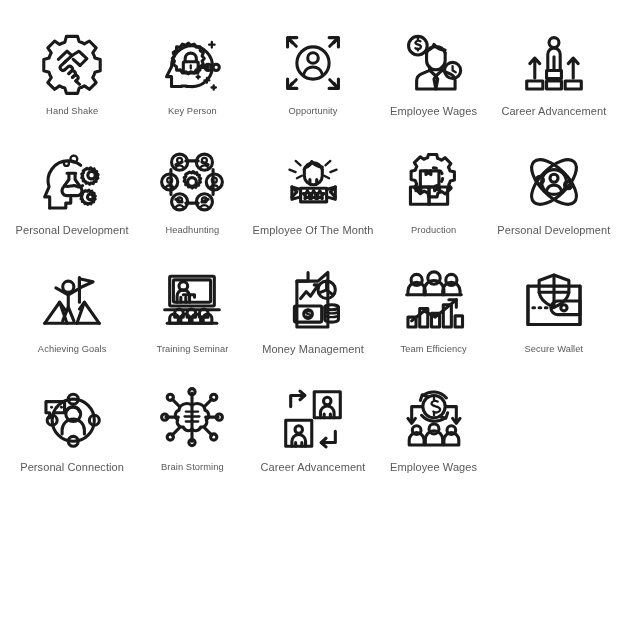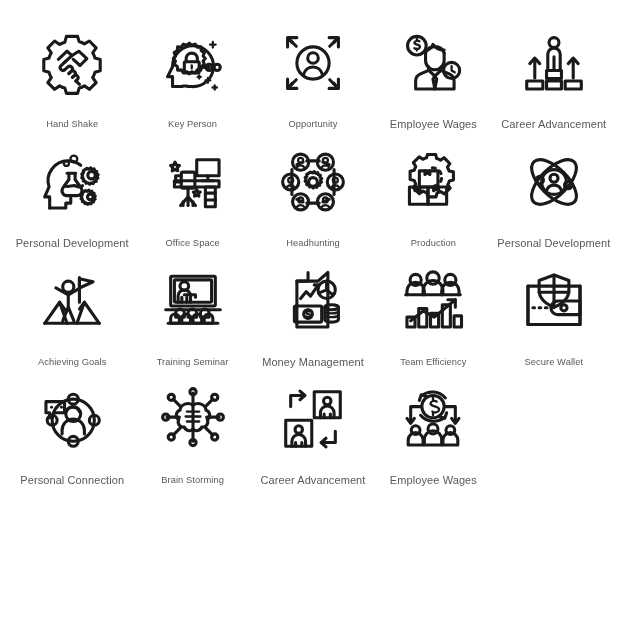--- a/index.html
+++ b/index.html
@@ -60,21 +60,21 @@
     fill: #1a1a1a;
     stroke: none;
   }
   .icon-art svg .dashed {
     stroke-dasharray: 3 5;
   }
   .icon-art svg .dotline {
     stroke-dasharray: 1.6 4.6;
   }
   .icon-label {
-    margin-top: 24px;
+    margin-top: 11px;
     font-size: 9.3px;
     line-height: 12px;
     color: #58585b;
     text-align: center;
     letter-spacing: 0.09px;
     max-width: 116px;
     white-space: nowrap;
   }
   .icon-cell.wide .icon-label {
     max-width: 124px;
@@ -190,39 +190,20 @@
         <circle class="thin" cx="53" cy="13" r="5.5"></circle>
         <path d="M79 31 l3.5 1.5 3 -2.5 2.5 3 3.5 -1 1 3.5 3.6 0.8 -0.6 3.7 3 2 -2 3 1.6 3.3 -3.2 1.8 0.2 3.7 -3.7 0.4 -1.6 3.4 -3.5 -1.2 -2.8 2.4 -2.6 -2.6 -3.6 1 -1.3 -3.5 -3.6 -0.6 0.4 -3.7 -3.1 -2 1.8 -3.2 -1.8 -3.2 3.1 -2 -0.4 -3.7 Z" transform="translate(-4,-6) scale(0.92) translate(6,6)"></path>
         <circle cx="81.5" cy="39" r="6"></circle>
         <path d="M72 64 l2.8 1.2 2.4 -2 2 2.4 2.8 -0.8 0.8 2.8 2.9 0.6 -0.5 3 2.4 1.6 -1.6 2.4 1.3 2.6 -2.6 1.4 0.2 3 -3 0.3 -1.3 2.7 -2.8 -1 -2.2 1.9 -2.1 -2.1 -2.9 0.8 -1 -2.8 -2.9 -0.5 0.3 -3 -2.5 -1.6 1.4 -2.6 -1.4 -2.6 2.5 -1.6 -0.3 -3 Z"></path>
         <circle cx="79.5" cy="74" r="4.5"></circle>
       </svg>
     </span>
     <span class="icon-label">Personal Development</span>
   </div>
 
-  <div class="icon-cell">
-    <span class="icon-art">
-      <svg viewBox="0 0 100 100">
-        <rect x="56" y="14" width="36" height="26"></rect>
-        <path d="M74 40 v8 M64 48 h20"></path>
-        <path d="M20 48 h72 v10 H20 Z"></path>
-        <rect x="31" y="34" width="22" height="26" rx="3"></rect>
-        <path d="M22 40 h9 M22 40 v10 h9"></path>
-        <path d="M42 60 v14 M30 88 l12 -14 12 14"></path>
-        <path d="M42 74 v14"></path>
-        <path d="M34 88 v-6 M50 88 v-6"></path>
-        <rect x="70" y="58" width="16" height="32"></rect>
-        <path d="M70 68 h16 M70 79 h16"></path>
-        <path d="M21 18 l2.2 4.6 5 0.7 -3.6 3.6 0.9 5 -4.5 -2.4 -4.5 2.4 0.9 -5 -3.6 -3.6 5 -0.7 Z"></path>
-        <path d="M56 62 l1.7 3.6 3.9 0.5 -2.8 2.8 0.7 3.9 -3.5 -1.9 -3.5 1.9 0.7 -3.9 -2.8 -2.8 3.9 -0.5 Z"></path>
-      </svg>
-    </span>
-    <span class="icon-label">Office Space</span>
-  </div>
 
   <div class="icon-cell">
     <span class="icon-art">
       <svg viewBox="0 0 100 100">
         <path d="M40 16 h20 M84 30 v40 M60 84 H40 M16 70 V30 M24 22 l10 -4 M76 22 l-10 -4 M24 78 l10 4 M76 78 l-10 4"></path>
         <circle cx="30" cy="18" r="13"></circle>
         <circle class="thin" cx="30" cy="15" r="4"></circle>
         <path class="thin" d="M23.5 27 a7.5 7.5 0 0 1 13 0"></path>
         <circle cx="70" cy="18" r="13"></circle>
         <circle class="thin" cx="70" cy="15" r="4"></circle>
@@ -239,20 +220,40 @@
         <circle cx="70" cy="82" r="13"></circle>
         <circle class="thin" cx="70" cy="79" r="4"></circle>
         <path class="thin" d="M63.5 91 a7.5 7.5 0 0 1 13 0"></path>
         <path d="M46 34 l3.2 1.4 2.8 -2.3 2.3 2.8 3.3 -0.9 0.9 3.3 3.4 0.7 -0.6 3.4 2.8 1.9 -1.9 2.8 1.5 3.1 -3.1 1.6 0.3 3.4 -3.4 0.4 -1.5 3.1 -3.3 -1.2 -2.5 2.2 -2.5 -2.5 -3.3 0.9 -1.2 -3.3 -3.4 -0.6 0.4 -3.4 -2.9 -1.9 1.6 -3 -1.6 -3 2.9 -1.9 -0.4 -3.4 Z"></path>
         <circle cx="50" cy="50" r="7"></circle>
       </svg>
     </span>
     <span class="icon-label">Headhunting</span>
   </div>
 
+  <div class="icon-cell wide">
+    <span class="icon-art">
+      <svg viewBox="0 0 100 100">
+        <path d="M36 30 a15 15 0 0 1 29 0"></path>
+        <path d="M36 30 v10 a14.5 14.5 0 0 0 29 0 V30"></path>
+        <path d="M37 27 c6 -2 10 -6 11 -10 4 6 12 9 17 9"></path>
+        <path d="M45 52 v-6 M56 52 v-6"></path>
+        <path d="M30 60 h42 v22 H30 Z"></path>
+        <path d="M30 62 l-14 -4 v20 l14 -4"></path>
+        <path d="M72 62 l14 -4 v20 l-14 -4"></path>
+        <path d="M16 58 l8 8 -8 8 M86 58 l-8 8 8 8"></path>
+        <path d="M41 64 l2 4.2 4.6 0.6 -3.3 3.3 0.8 4.6 -4.1 -2.2 -4.1 2.2 0.8 -4.6 -3.3 -3.3 4.6 -0.6 Z"></path>
+        <path d="M51 64 l2 4.2 4.6 0.6 -3.3 3.3 0.8 4.6 -4.1 -2.2 -4.1 2.2 0.8 -4.6 -3.3 -3.3 4.6 -0.6 Z"></path>
+        <path d="M61 64 l2 4.2 4.6 0.6 -3.3 3.3 0.8 4.6 -4.1 -2.2 -4.1 2.2 0.8 -4.6 -3.3 -3.3 4.6 -0.6 Z"></path>
+        <path class="thin" d="M22 16 l8 7 M12 30 l10 4 M24 44 l8 -4"></path>
+        <path class="thin" d="M78 16 l-8 7 M88 30 l-10 4 M76 44 l-8 -4"></path>
+      </svg>
+    </span>
+    <span class="icon-label">Employee Of The Month</span>
+  </div>
 
   <div class="icon-cell">
     <span class="icon-art">
       <svg viewBox="0 0 100 100">
         <path d="M40 6 h14 l1.6 7 a26 26 0 0 1 6.5 2.7 L68 11.5 l10 10 -4.2 6 a26 26 0 0 1 2.7 6.4 L84 35.5 v14 l-7 1.6 a26 26 0 0 1 -2.7 6.5 L78.5 63 l-10 10 -6 -4.2 a26 26 0 0 1 -6.4 2.7 L54.5 78 h-14 l-1.6 -7 a26 26 0 0 1 -6.5 -2.7 L26 72.5 l-10 -10 4.2 -6 a26 26 0 0 1 -2.7 -6.4 L10.5 48.5 v-14 l7 -1.6 a26 26 0 0 1 2.7 -6.5 L16 20 l10 -10 6 4.2 a26 26 0 0 1 6.4 -2.7 Z" transform="translate(5,-2) scale(0.95) translate(-2,2)"></path>
         <path class="dashed" d="M49 27 a15 15 0 0 1 0 30"></path>
         <rect x="28" y="32" width="30" height="26"></rect>
         <path d="M37 32 v6 l4 -3 4 3 v-6"></path>
         <rect x="12" y="58" width="30" height="28"></rect>
         <path d="M21 58 v6 l4 -3 4 3 v-6"></path>

